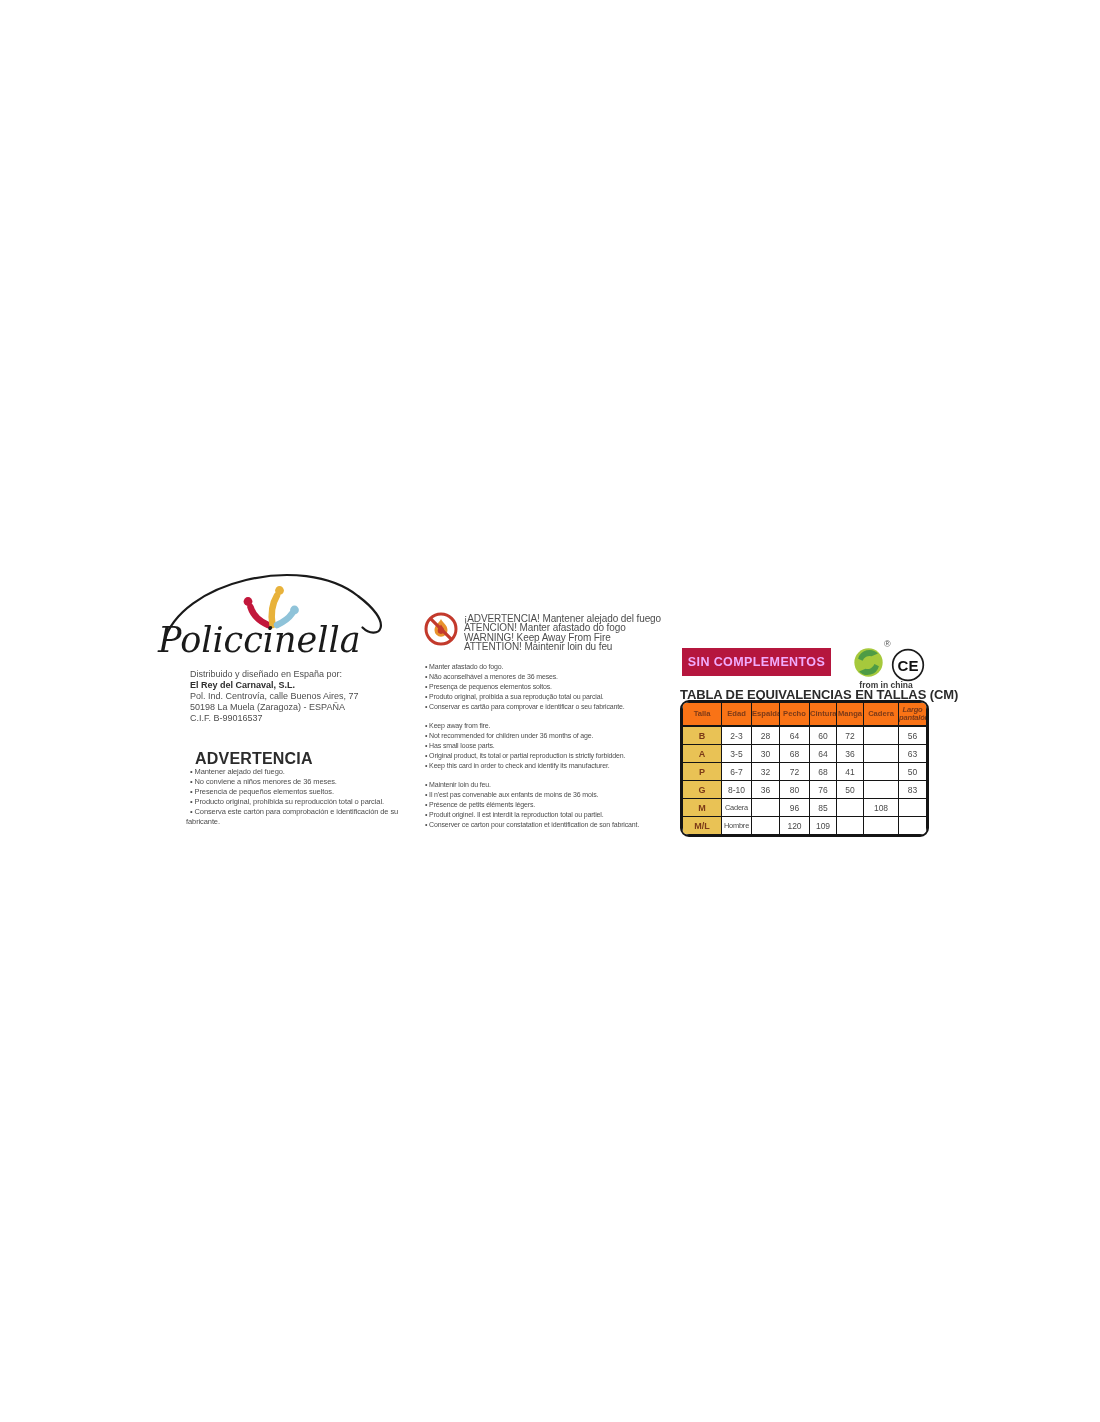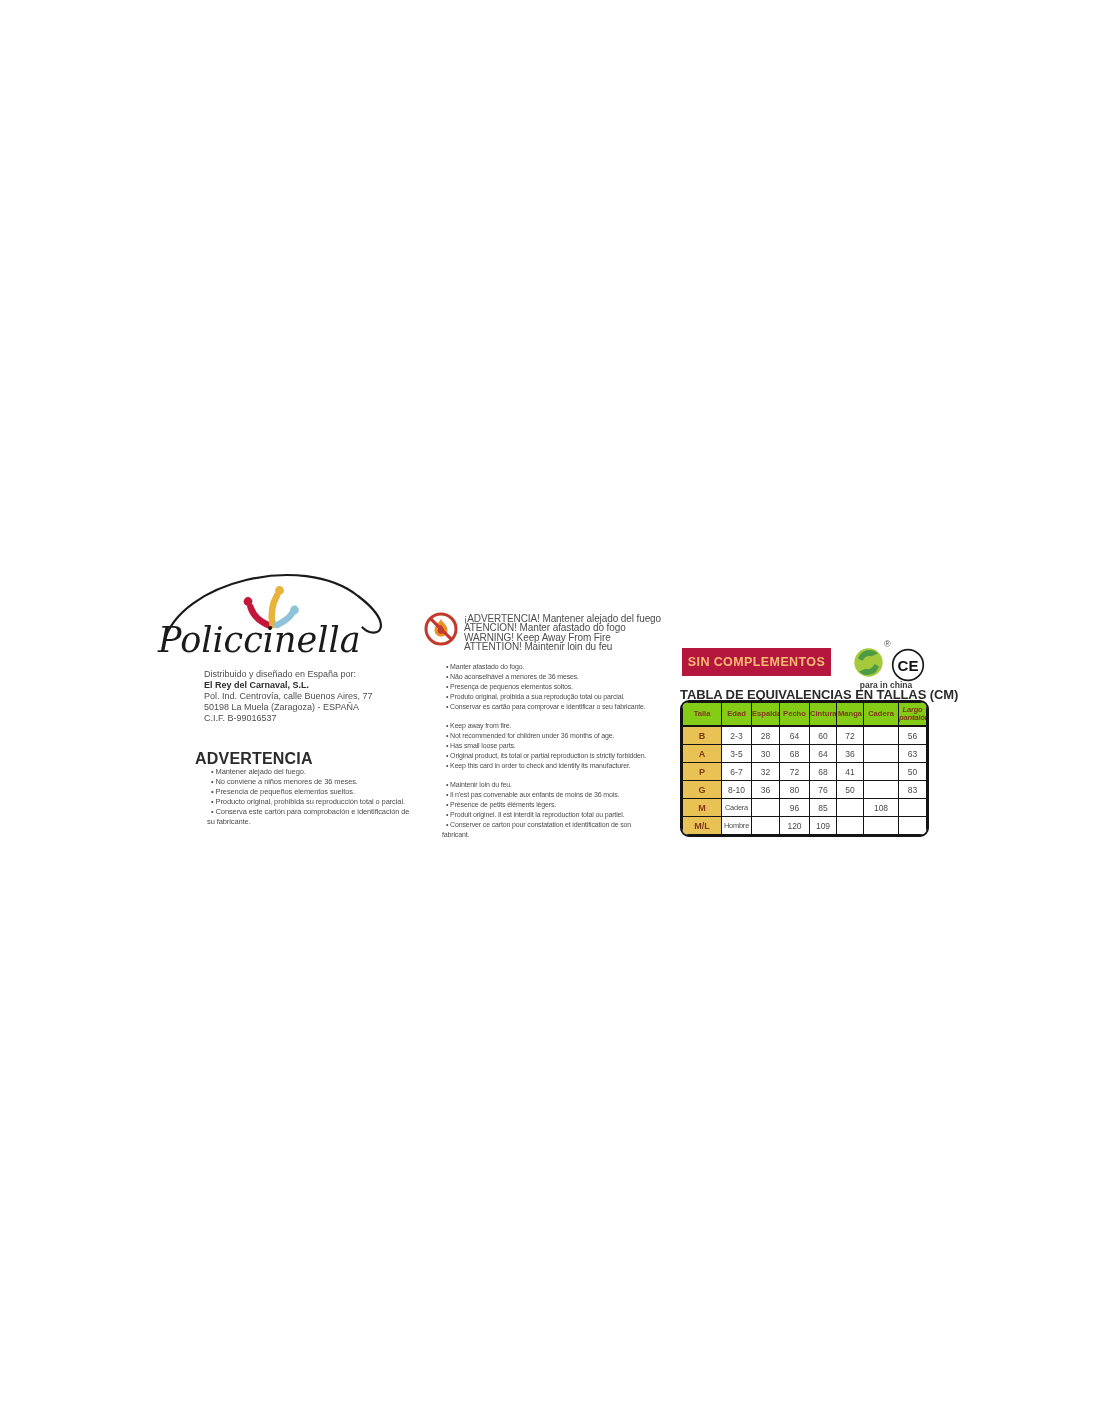--- a/index.html
+++ b/index.html
@@ -4,49 +4,49 @@
 <style>
   html,body{margin:0;padding:0;}
   body{
     width:1100px;height:1422px;background:#ffffff;position:relative;
     font-family:"Liberation Sans",sans-serif;color:#4a4a4a;
     -webkit-font-smoothing:antialiased;
   }
   .abs{position:absolute;}
 
   
-  .distributor{left:190px;top:669px;width:225px;font-size:9px;line-height:11px;color:#4e4e4e;margin-left:14px;}
+  .distributor{left:190px;top:669px;width:225px;font-size:9px;line-height:11px;color:#4e4e4e;}
   .distributor .bold{font-weight:bold;color:#2e2e2e;}
   .adv-title{left:195px;top:750px;font-size:16px;font-weight:bold;color:#2b2b2b;letter-spacing:.2px;}
   .bullets{width:228px;font-size:7.5px;line-height:10px;letter-spacing:-.1px;color:#4e4e4e;}
-  .bullets .bl{text-indent:4px;margin-left:21px;}
+  .bullets .bl{text-indent:4px;}
   .bullets .bl::before{content:"• ";}
   .left-bullets{left:186px;top:767px;}
 
   
   .warn-head{left:464px;top:614px;width:200px;font-size:10px;line-height:9.4px;color:#4e4e4e;letter-spacing:-.1px;}
   .mid-bullets{left:421px;width:236px;font-size:7px;line-height:10px;letter-spacing:-.15px;}
   .grp-pt{top:662px;}
   .grp-en{top:721px;}
   .grp-fr{top:780px;}
 
   
   .banner{
     left:682px;top:648px;width:149px;height:28px;background:#B5163E;
-    color:#fdba74;font-weight:bold;font-size:12.5px;letter-spacing:.4px;
+    color:#f0abfc;font-weight:bold;font-size:12.5px;letter-spacing:.4px;
     display:flex;align-items:center;justify-content:center;
   }
   .reg{left:884px;top:639px;font-size:9px;color:#555;}
   .madein{left:846px;top:680px;width:80px;text-align:center;font-size:8.5px;font-weight:bold;color:#3a3a3a;}
   .tbl-title{left:680px;top:687px;font-size:13px;font-weight:bold;color:#2b2b2b;letter-spacing:-.1px;}
 
   .size-table{left:680px;top:700px;border:2px solid #141414;border-radius:9px;overflow:hidden;background:#fff;}
   .size-table table{border-collapse:collapse;table-layout:fixed;width:244px;}
   .size-table td{border:1px solid #141414;text-align:center;vertical-align:middle;padding:0;overflow:hidden;}
-  .size-table tr.head td{background:#84cc16;color:#7C3A18;font-weight:bold;font-size:7.6px;height:22px;border-bottom:2px solid #141414;line-height:8px;}
+  .size-table tr.head td{background:#f97316;color:#7C3A18;font-weight:bold;font-size:7.6px;height:22px;border-bottom:2px solid #141414;line-height:8px;}
   .size-table td.largo{font-style:italic;font-size:6.4px;letter-spacing:-.2px;}
   .size-table td.tl{background:#E9C255;color:#7C3A18;font-weight:bold;font-size:9px;}
   .size-table td.cv{font-size:8.5px;color:#4a4a4a;height:17px;}
   .size-table td.cv.small{font-size:7.4px;letter-spacing:-.2px;}
 </style>
 </head>
 <body>
 
 <svg class="abs" style="left:156px;top:568px;" width="235" height="92" viewBox="0 0 235 92">
   <path d="M 8 74 C 24 14, 146 -16, 202 28 C 218 40, 227 52, 224.5 60 C 222.5 66.5, 213 66, 206.5 59.5" fill="none" stroke="#1a1a1a" stroke-width="2.2" stroke-linecap="round"></path>
@@ -124,21 +124,21 @@
   <path d="M6.5 14.5 A12.5 12.5 0 0 1 27.5 9 L20.7 11.8 A8 8 0 0 0 11.2 16.8 Z" fill="#4E9B45"></path>
   <path d="M28.5 22.5 A12.5 12.5 0 0 1 7.5 28 L14.3 25.2 A8 8 0 0 0 23.8 20.2 Z" fill="#4E9B45"></path>
 </svg>
 <div class="abs reg">®</div>
 
 <svg class="abs" style="left:891px;top:648px;" width="34" height="34" viewBox="0 0 34 34">
   <circle cx="17" cy="17" r="15.3" fill="#ffffff" stroke="#1c1c1c" stroke-width="1.7"></circle>
   <text x="17" y="22.5" text-anchor="middle" font-family="Liberation Sans, sans-serif" font-size="15" font-weight="bold" fill="#111">CE</text>
 </svg>
 
-<div class="abs madein">para in china</div>
+<div class="abs madein">from in china</div>
 
 <div class="abs tbl-title">TABLA DE EQUIVALENCIAS EN TALLAS (CM)</div>
 
 <div class="abs size-table">
   <table>
     <colgroup>
       <col style="width:39px">
         <col style="width:30px">
         <col style="width:28px">
         <col style="width:30px">

